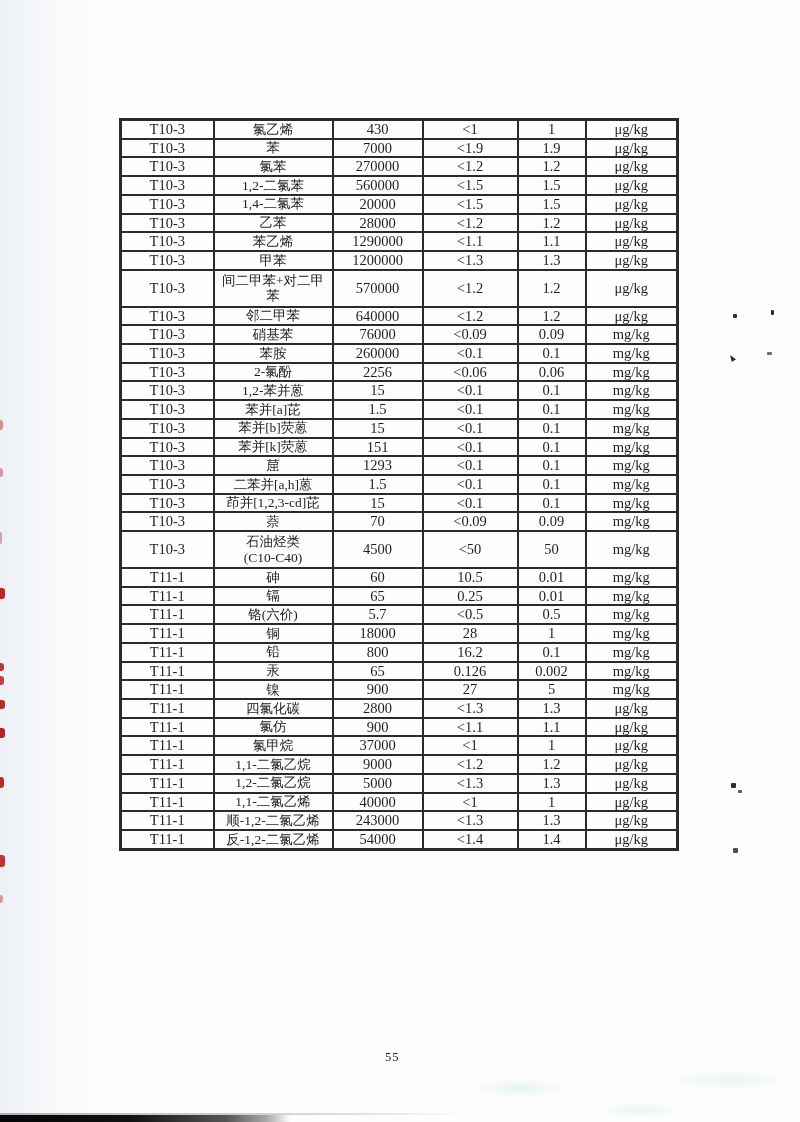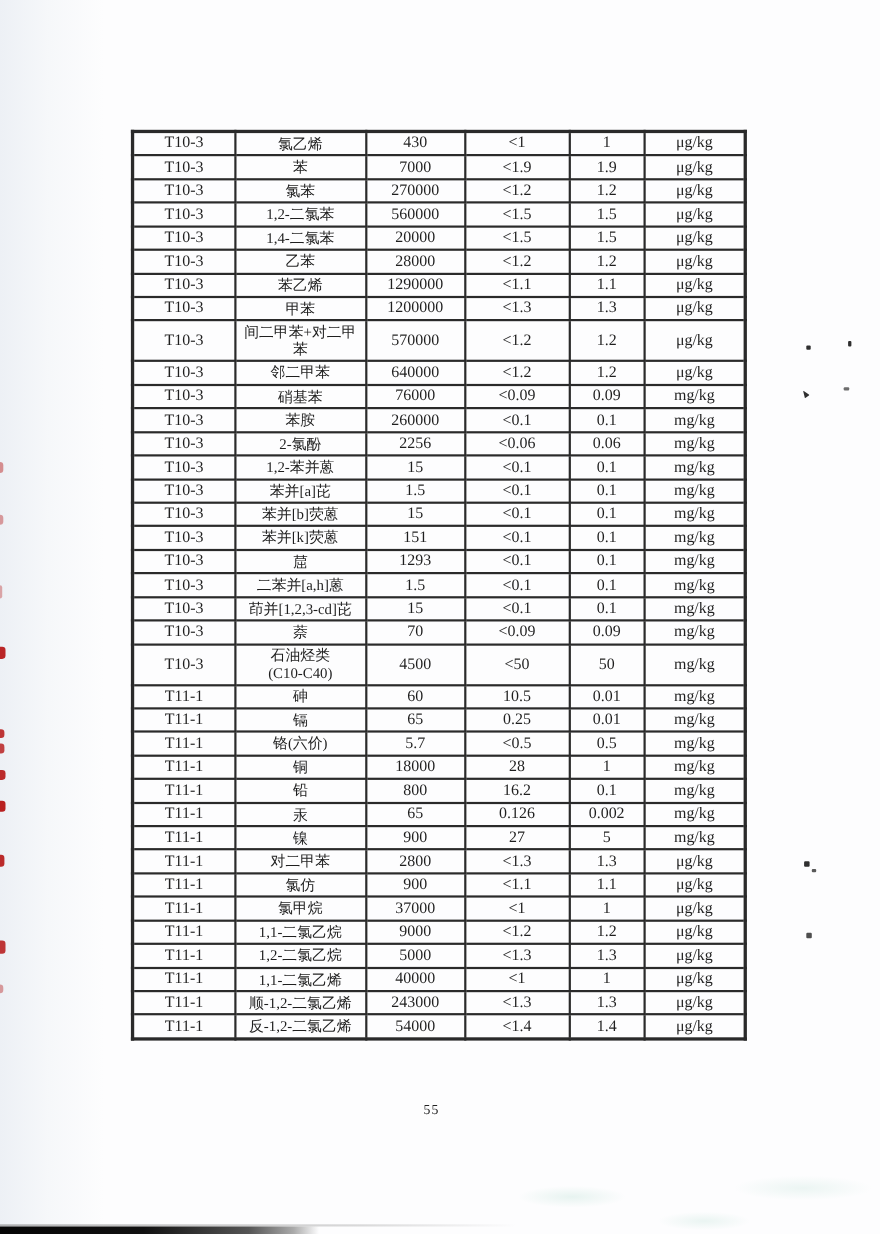--- a/index.html
+++ b/index.html
@@ -16,21 +16,21 @@
       linear-gradient(to right, #edf0f5 0px, #f6f8fa 45px, #fdfdfe 95px, #fdfdfe 100%);
   }
   .table-wrap {
     position: absolute;
     left: 119px; top: 118px;
   }
   table.results {
     border-collapse: collapse;
     table-layout: fixed;
     width: 557px;
-    height: 828px;
+    height: 733px;
     border: 3px solid var(--line, #262626);
   }
   table.results td {
     border: 2px solid var(--line, #2a2a2a);
     text-align: center;
     vertical-align: middle;
     padding: 0 3px;
     color: var(--ink, #1f1f1f);
     font-size: 14.5px;
     line-height: 1.15;
@@ -59,21 +59,21 @@
     background: linear-gradient(to right, #050505 0%, #111 45%, #555 78%, #aaa 92%, rgba(170,170,170,0) 100%);
   }
   .bottom-thin-line {
     position: absolute;
     left: 0; top: 1113px;
     width: 470px; height: 2px;
     background: linear-gradient(to right, rgba(120,120,120,.55), rgba(150,150,150,.35) 70%, rgba(150,150,150,0));
   }
   .page-number {
     position: absolute;
-    left: 385px; top: 1002px;
+    left: 385px; top: 1050px;
     font-size: 12.5px;
     color: #222;
     letter-spacing: 1px;
   }
 </style>
 </head>
 <body>
 
 <div class="table-wrap">
   <table class="results">
@@ -314,21 +314,21 @@
         <tr>
           <td>T11-1</td>
           <td class="c-name">镍</td>
           <td>900</td>
           <td>27</td>
           <td>5</td>
           <td>mg/kg</td>
         </tr>
         <tr>
           <td>T11-1</td>
-          <td class="c-name">对二甲苯</td>
+          <td class="c-name">四氯化碳</td>
           <td>2800</td>
           <td>&lt;1.3</td>
           <td>1.3</td>
           <td>μg/kg</td>
         </tr>
         <tr>
           <td>T11-1</td>
           <td class="c-name">氯仿</td>
           <td>900</td>
           <td>&lt;1.1</td>

